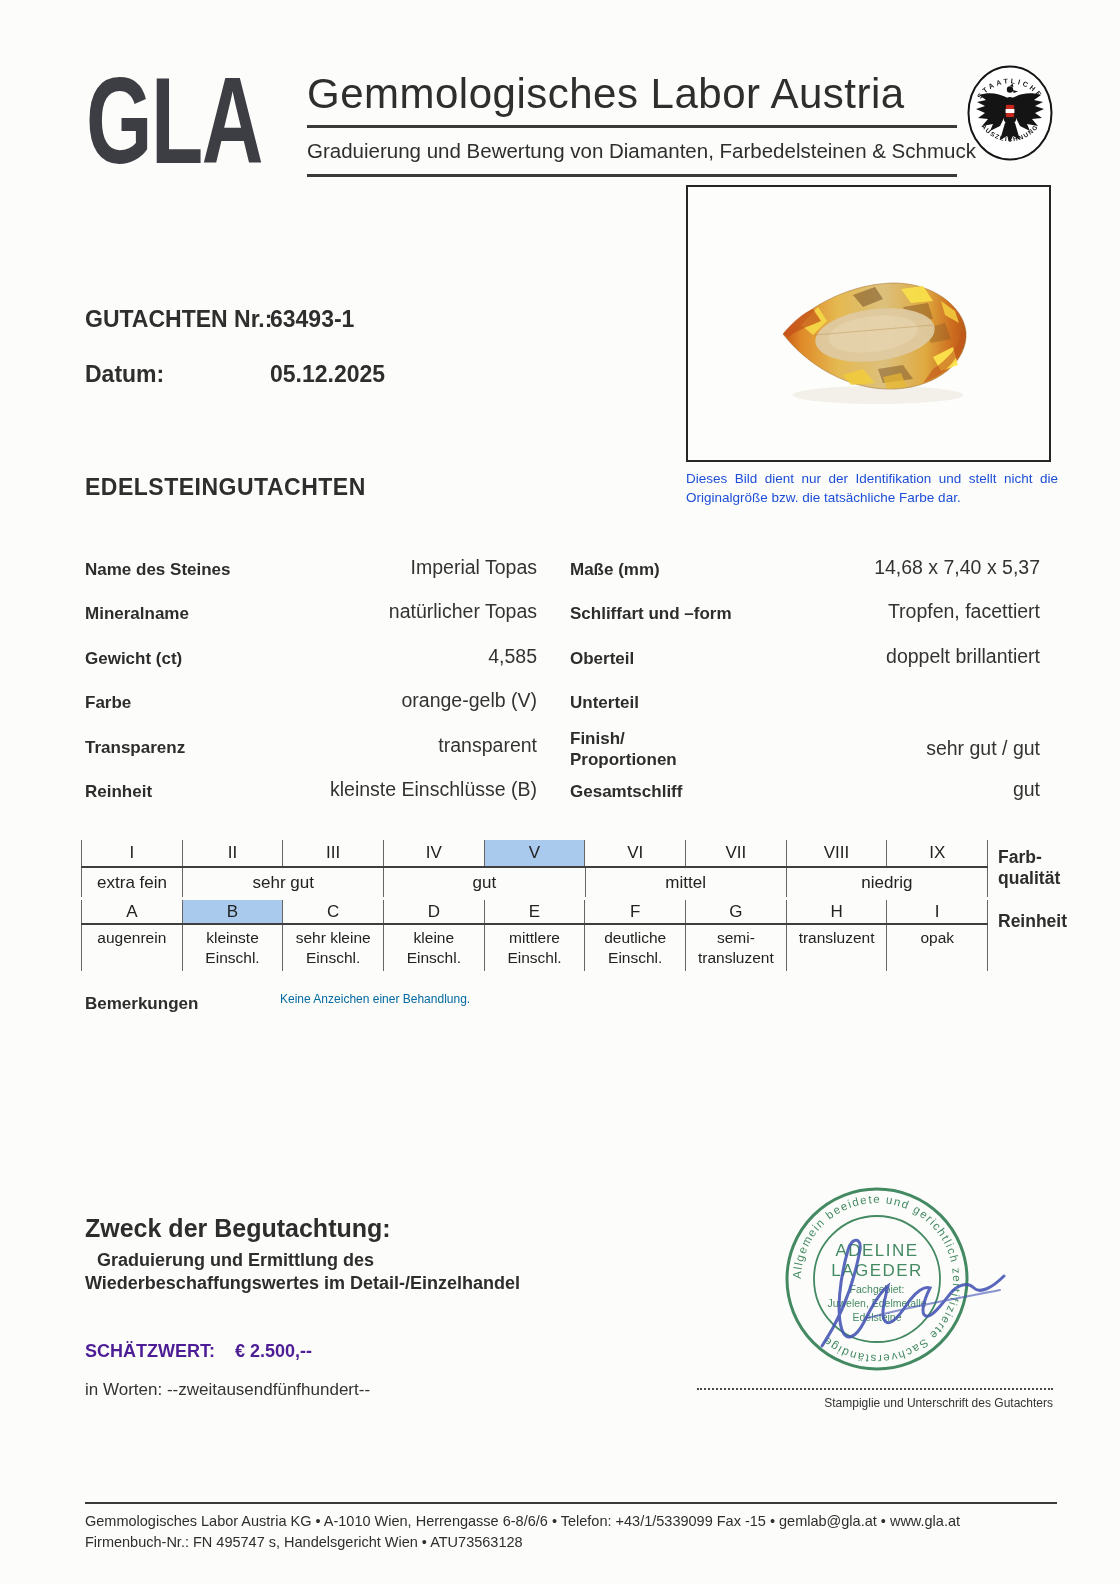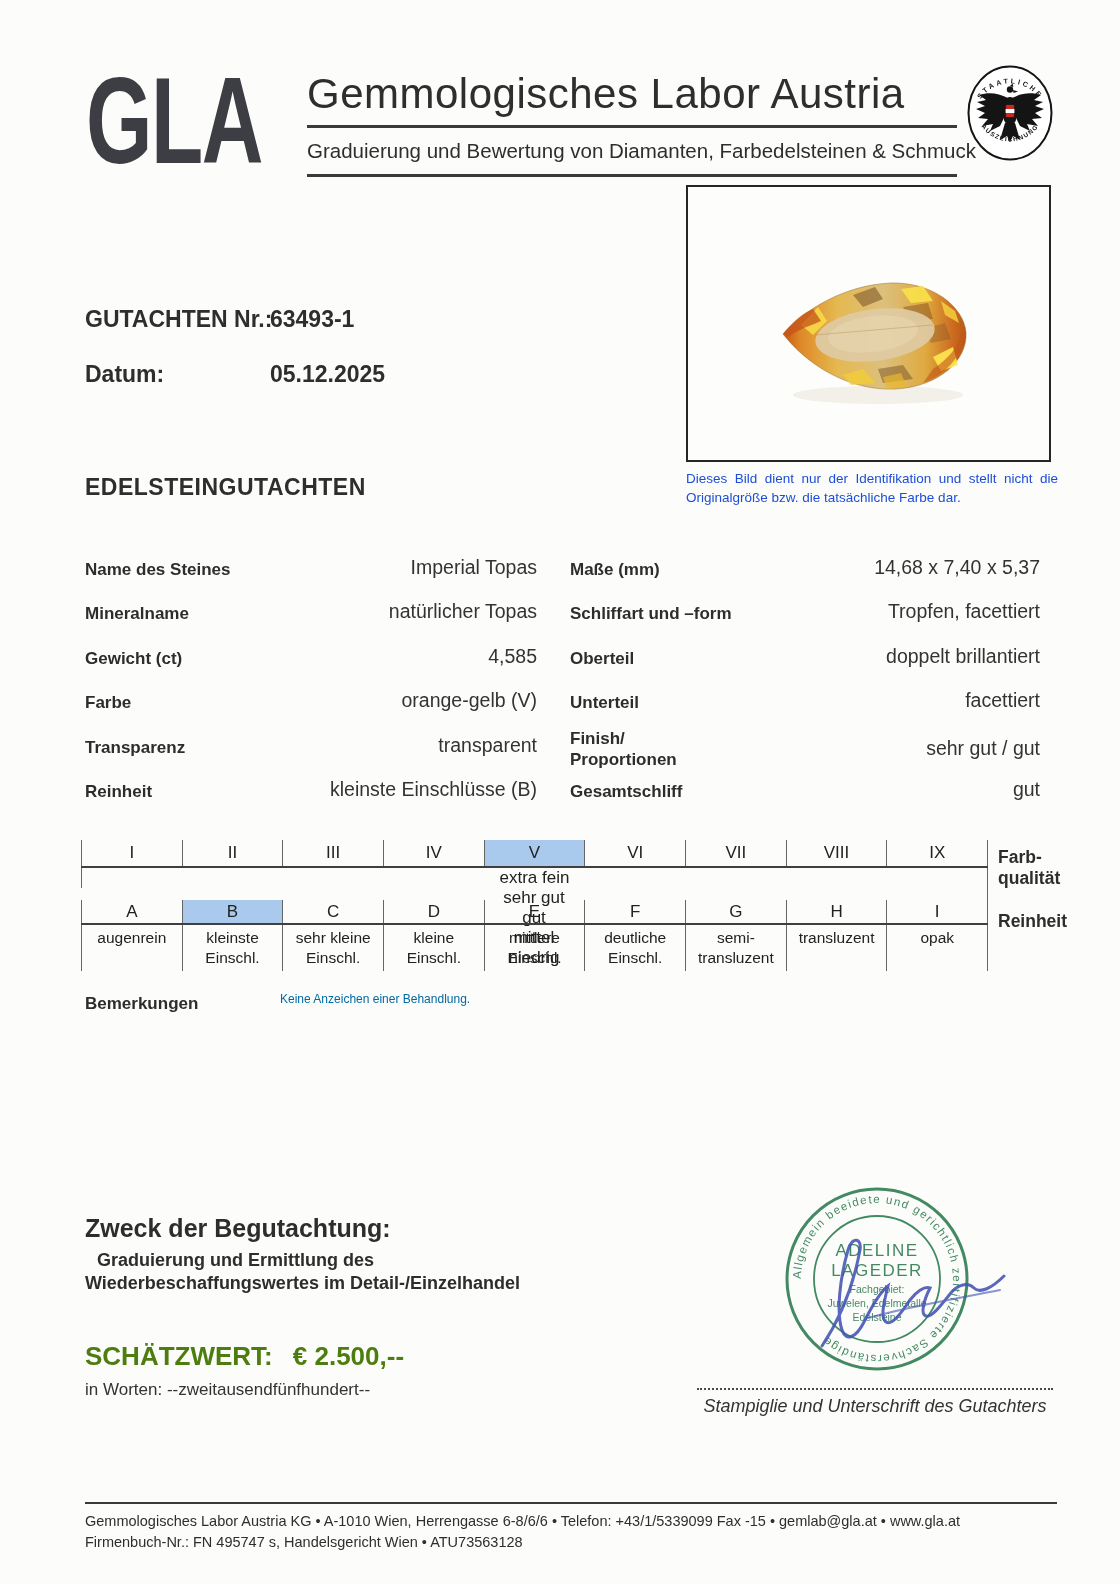--- a/index.html
+++ b/index.html
@@ -37,25 +37,25 @@
   .gcell:first-child{border-left:1px solid #666;}
   .gcell.w2{flex:2;}
   .gcell.hl{background:#a9c9ed;}
   .rule2{border-bottom:2px solid #3f3f3f;}
   .gcell.small{font-size:15.5px;line-height:1.28;padding:1px 2px;align-items:flex-start;padding-top:3px;}
   .axis-label{font-size:17.5px;font-weight:bold;color:#2d2d2d;line-height:1.18;}
   
   .remark-value{font-size:12px;color:#0369a1;}
   .purpose-h{font-size:25px;font-weight:bold;color:#2d2d2d;}
   .purpose-l{font-size:18px;font-weight:bold;color:#2d2d2d;}
-  .appraisal{font-size:26px;font-weight:bold;color:#4d7c0f;white-space:nowrap;}
+  .appraisal{font-size:18px;font-weight:bold;color:#4c1d95;white-space:nowrap;}
   .inwords{font-size:17px;color:#333;}
   
   .dotline{border-top:2px dotted #4a4a4a;height:0;}
-  .stamp-caption{font-size:18px;color:#333;text-align:center;font-style:italic;}
+  .stamp-caption{font-size:12px;color:#333;text-align:right;}
   
   .foot-rule{border-top:2px solid #3a3a3a;height:0;}
   .foot-text{font-size:14.5px;color:#2e2e2e;white-space:nowrap;}
 </style>
 </head>
 <body>
 
 <div class="page">
 
   <div class="abs gla-logo" style="left:86px;top:60px;">GLA</div>
@@ -149,42 +149,41 @@
   <div class="abs spec-label" style="left:85px;top:781px;">Reinheit</div>
   <div class="abs spec-value" style="left:85px;top:778px;width:452px;">kleinste Einschlüsse (B)</div>
 
   <div class="abs spec-label" style="left:570px;top:559px;">Maße (mm)</div>
   <div class="abs spec-value" style="left:570px;top:556px;width:470px;">14,68 x 7,40 x 5,37</div>
   <div class="abs spec-label" style="left:570px;top:603px;">Schliffart und –form</div>
   <div class="abs spec-value" style="left:570px;top:600px;width:470px;">Tropfen, facettiert</div>
   <div class="abs spec-label" style="left:570px;top:648px;">Oberteil</div>
   <div class="abs spec-value" style="left:570px;top:645px;width:470px;">doppelt brillantiert</div>
   <div class="abs spec-label" style="left:570px;top:692px;">Unterteil</div>
-  <div class="abs spec-value" style="left:570px;top:689px;width:470px;">facettiert</div>
   <div class="abs" style="left:570px;top:728px;">
     <div class="spec-label">Finish/</div>
     <div class="spec-label">Proportionen</div>
   </div>
   <div class="abs spec-value" style="left:570px;top:737px;width:470px;">sehr gut / gut</div>
   <div class="abs spec-label" style="left:570px;top:781px;">Gesamtschliff</div>
   <div class="abs spec-value" style="left:570px;top:778px;width:470px;">gut</div>
 
   <div class="abs" style="left:81px;top:840px;width:907px;">
     <div class="grow rule2" style="height:28px;">
       <div class="gcell">I</div>
       <div class="gcell">II</div>
       <div class="gcell">III</div>
       <div class="gcell">IV</div>
       <div class="gcell hl">V</div>
       <div class="gcell">VI</div>
       <div class="gcell">VII</div>
       <div class="gcell">VIII</div>
       <div class="gcell">IX</div>
     </div>
-    <div class="grow" style="height:29px;flex-direction:column;">
+    <div class="grow" style="height:29px;">
       <div class="gcell">extra fein</div>
       <div class="gcell w2">sehr gut</div>
       <div class="gcell w2">gut</div>
       <div class="gcell w2">mittel</div>
       <div class="gcell w2">niedrig</div>
     </div>
   </div>
   <div class="abs axis-label" style="left:998px;top:847px;">
     <div>Farb-</div>
     <div>qualität</div>

